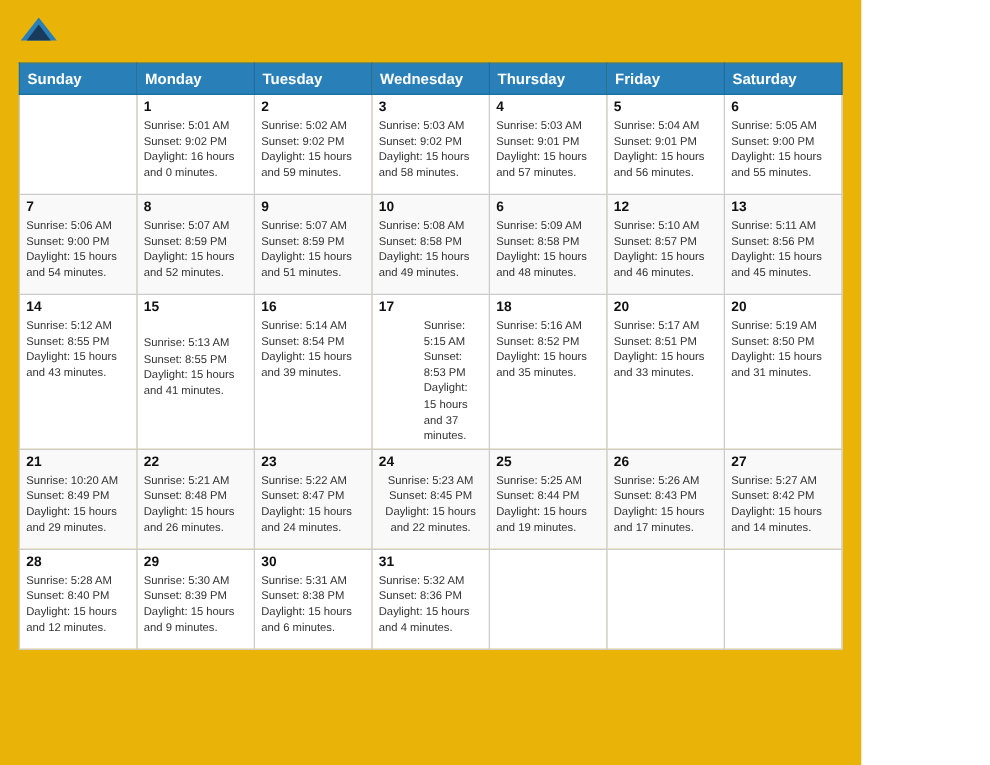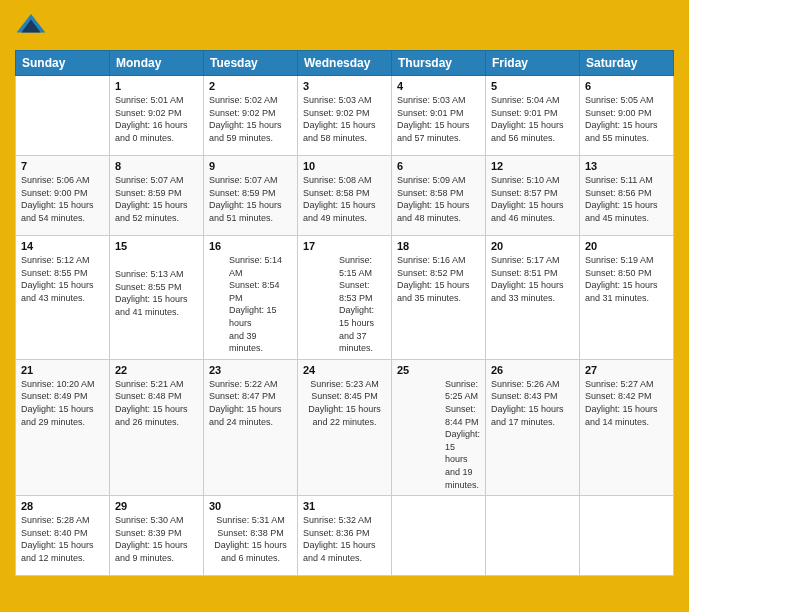--- a/index.html
+++ b/index.html
@@ -230,21 +230,21 @@
           </td>
           <td>
             <div class="day-num">15</div>
             <div class="day-info" style="white-space: pre-line; margin-top: 16px;">Sunrise: 5:13 AM
 Sunset: 8:55 PM
 Daylight: 15 hours
 and 41 minutes.</div>
           </td>
           <td>
             <div class="day-num">16</div>
-            <div class="day-info" style="white-space: pre-line; margin-left: 20px;">Sunrise: 5:14 AM
+            <div class="day-info" style="white-space: pre-line;">Sunrise: 5:14 AM
 Sunset: 8:54 PM
 Daylight: 15 hours
 and 39 minutes.</div>
           </td>
           <td>
             <div class="day-num">17</div>
             <div class="day-info" style="white-space: pre-line; margin-left: 36px;">Sunrise: 5:15 AM
 Sunset: 8:53 PM
 Daylight: 15 hours
 and 37 minutes.</div>
@@ -295,21 +295,21 @@
           </td>
           <td>
             <div class="day-num">24</div>
             <div class="day-info" style="white-space: pre-line; text-align: center;">Sunrise: 5:23 AM
 Sunset: 8:45 PM
 Daylight: 15 hours
 and 22 minutes.</div>
           </td>
           <td>
             <div class="day-num">25</div>
-            <div class="day-info" style="white-space: pre-line; margin-left: 48px;">Sunrise: 5:25 AM
+            <div class="day-info" style="white-space: pre-line;">Sunrise: 5:25 AM
 Sunset: 8:44 PM
 Daylight: 15 hours
 and 19 minutes.</div>
           </td>
           <td>
             <div class="day-num">26</div>
             <div class="day-info" style="white-space: pre-line;">Sunrise: 5:26 AM
 Sunset: 8:43 PM
 Daylight: 15 hours
 and 17 minutes.</div>
@@ -332,21 +332,21 @@
           </td>
           <td>
             <div class="day-num">29</div>
             <div class="day-info" style="white-space: pre-line;">Sunrise: 5:30 AM
 Sunset: 8:39 PM
 Daylight: 15 hours
 and 9 minutes.</div>
           </td>
           <td>
             <div class="day-num">30</div>
-            <div class="day-info" style="white-space: pre-line; text-align: center;">Sunrise: 5:31 AM
+            <div class="day-info" style="white-space: pre-line;">Sunrise: 5:31 AM
 Sunset: 8:38 PM
 Daylight: 15 hours
 and 6 minutes.</div>
           </td>
           <td>
             <div class="day-num">31</div>
             <div class="day-info" style="white-space: pre-line;">Sunrise: 5:32 AM
 Sunset: 8:36 PM
 Daylight: 15 hours
 and 4 minutes.</div>

